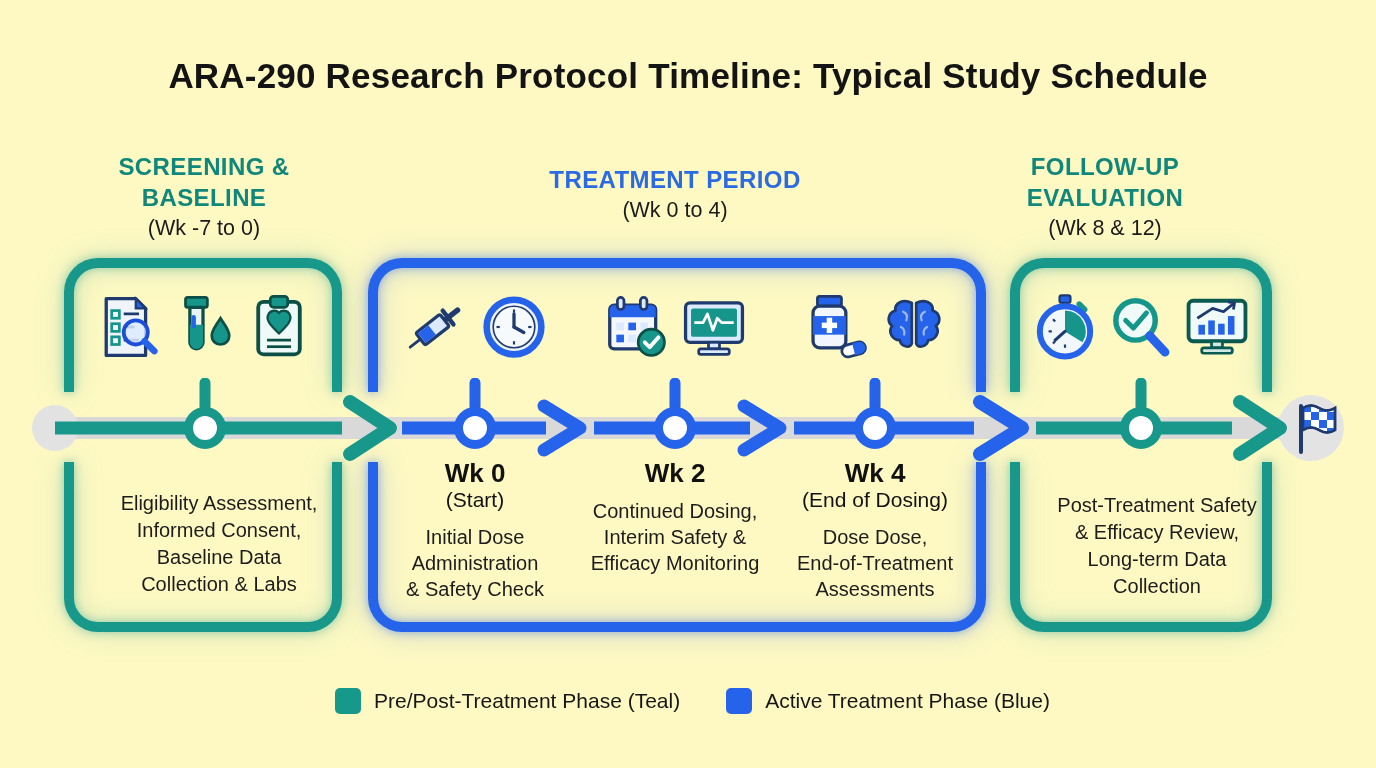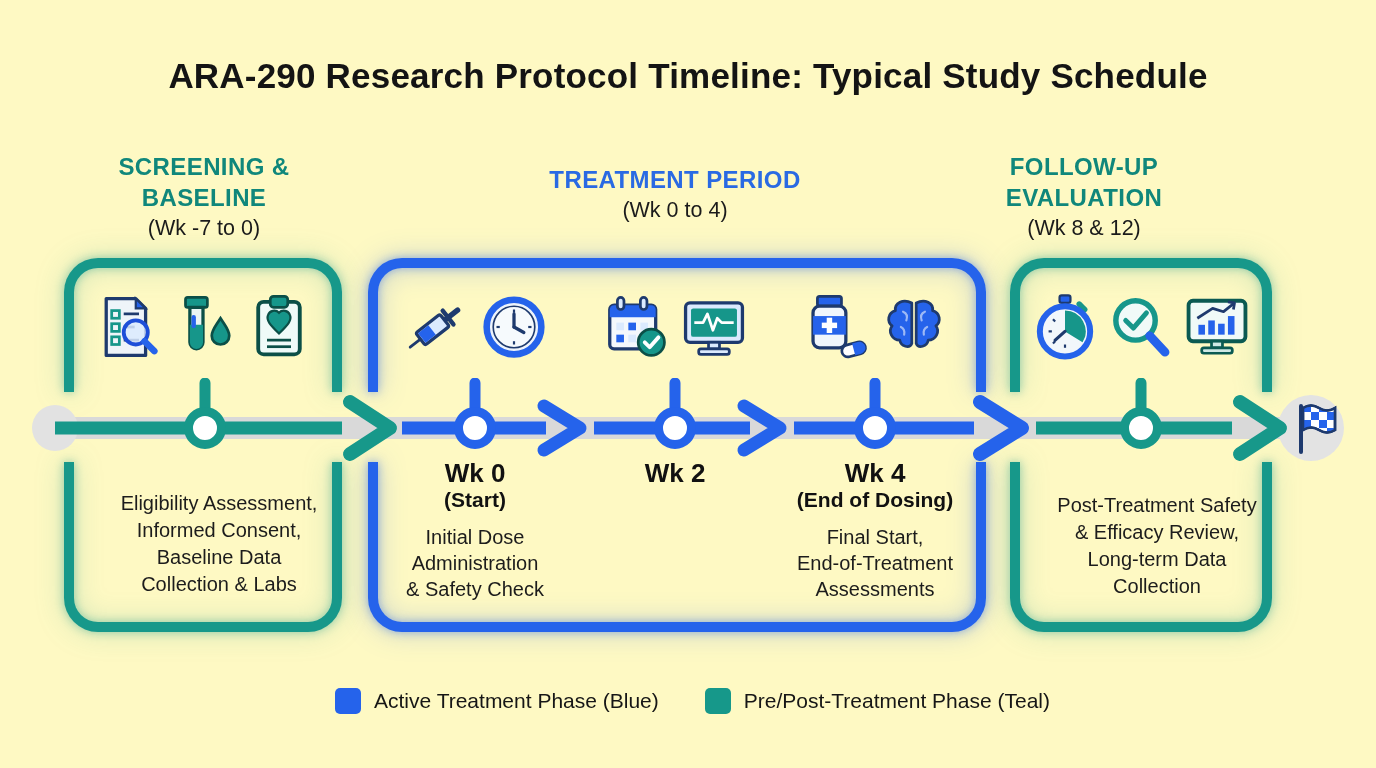--- a/index.html
+++ b/index.html
@@ -5,21 +5,21 @@
   html,body{margin:0;padding:0;background:#fdfdfd;}
   #canvas{position:relative;width:1376px;height:768px;background:#fef9c3;overflow:hidden;
           font-family:"Liberation Sans",sans-serif;color:#1a1a1a;}
 
   .title{position:absolute;left:0;top:56px;width:1376px;text-align:center;
          font-size:35px;font-weight:800;color:#141414;letter-spacing:.2px;}
 
   .phase-header{position:absolute;text-align:center;}
   .ph-screening{left:44px;top:151px;width:320px;}
   .ph-treatment{left:455px;top:164px;width:440px;}
-  .ph-followup{left:926px;top:151px;width:316px;}
+  .ph-followup{left:947px;top:151px;width:316px;}
   .ph-line{font-size:24px;font-weight:800;letter-spacing:.4px;line-height:31px;}
   .teal-text{color:#10877b;}
   .blue-text{color:#2a6ae3;}
   .ph-range{font-size:21.5px;color:#1b1b1b;line-height:30px;font-weight:500;}
 
   .box-glow-teal{filter:drop-shadow(0 0 5px rgba(22,150,138,.45)) drop-shadow(0 0 13px rgba(22,150,138,.25));}
   .box-glow-blue{filter:drop-shadow(0 0 5px rgba(37,99,235,.5)) drop-shadow(0 0 13px rgba(37,99,235,.3));}
   .box-half{position:absolute;box-sizing:border-box;border:10px solid #17988a;background:transparent;}
   .bh-top{border-bottom:none;border-radius:34px 34px 0 0;top:258px;height:134px;}
   .bh-bottom{border-top:none;border-radius:0 0 34px 34px;top:462px;height:170px;}
@@ -36,21 +36,21 @@
   .row-wk4{left:783px;width:184px;gap:8px;}
   .row-followup{left:1010px;width:262px;}
   .icon{width:70px;height:70px;display:block;}
   .icon svg{width:70px;height:70px;display:block;}
 
   #timeline-svg{position:absolute;left:0;top:378px;width:1376px;height:104px;}
 
   .ms-block{position:absolute;top:460px;width:210px;text-align:center;color:#111;}
   .ms-wk0{left:370px;} .ms-wk2{left:570px;} .ms-wk4{left:770px;}
   .ms-week{font-size:26px;font-weight:800;line-height:27px;}
-  .ms-label{font-size:21px;font-weight:700;line-height:26px;}
+  .ms-label{font-size:21px;font-weight:400;line-height:26px;}
   .ms-desc{margin-top:11px;font-size:20px;line-height:26px;white-space:pre-line;color:#1c1c1c;}
 
   .phase-desc{position:absolute;text-align:center;font-size:20px;line-height:27px;
               white-space:pre-line;color:#1c1c1c;padding-left:16px;}
   .pd-screening{left:74px;top:490px;width:258px;}
   .pd-followup{left:1013px;top:492px;width:256px;}
 
   .legend{position:absolute;left:335px;top:688px;display:flex;gap:46px;align-items:center;}
   .legend-item{display:flex;align-items:center;gap:13px;}
   .swatch{width:26px;height:26px;border-radius:5px;}
@@ -296,42 +296,45 @@
 
   <div class="ms-block ms-wk0">
     <div class="ms-week">Wk 0</div>
     <div class="ms-label">(Start)</div>
     <div class="ms-desc">Initial Dose
 Administration
 &amp; Safety Check</div>
   </div>
   <div class="ms-block ms-wk2">
     <div class="ms-week">Wk 2</div>
+    <div class="ms-desc">Continued Dosing,
+Interim Safety &amp;
+Efficacy Monitoring</div>
   </div>
   <div class="ms-block ms-wk4">
     <div class="ms-week">Wk 4</div>
     <div class="ms-label">(End of Dosing)</div>
-    <div class="ms-desc">Final Start,
+    <div class="ms-desc">Dose Dose,
 End-of-Treatment
 Assessments</div>
   </div>
 
   <div class="phase-desc pd-screening">Eligibility Assessment,
 Informed Consent,
 Baseline Data
 Collection &amp; Labs</div>
   <div class="phase-desc pd-followup">Post-Treatment Safety
 &amp; Efficacy Review,
 Long-term Data
 Collection</div>
 
   <div class="legend">
     <div class="legend-item">
+      <span class="swatch swatch-teal"></span>
+      <span class="legend-label">Pre/Post-Treatment Phase (Teal)</span>
+    </div>
+    <div class="legend-item">
       <span class="swatch swatch-blue"></span>
       <span class="legend-label">Active Treatment Phase (Blue)</span>
     </div>
-    <div class="legend-item">
-      <span class="swatch swatch-teal"></span>
-      <span class="legend-label">Pre/Post-Treatment Phase (Teal)</span>
-    </div>
   </div>
 
 </div>
 
 </body></html>

